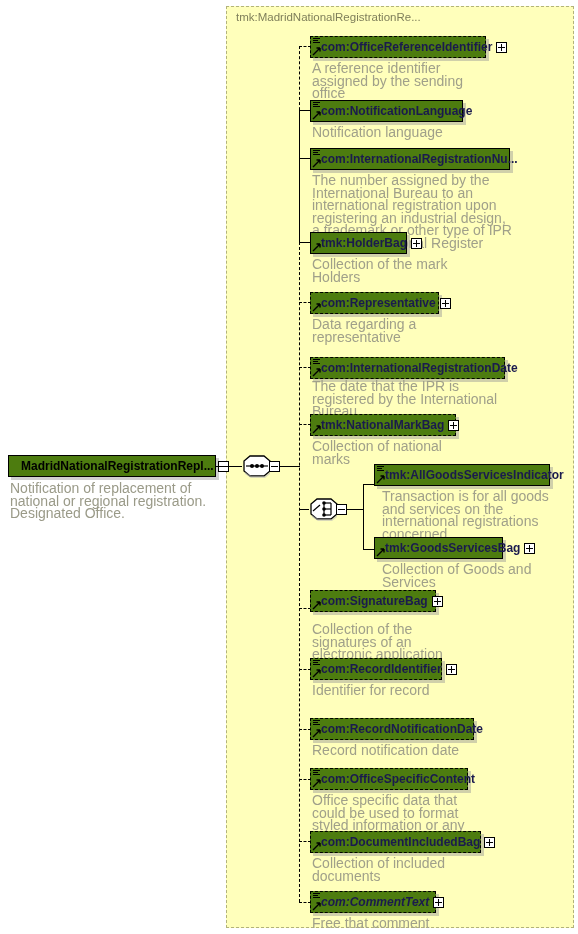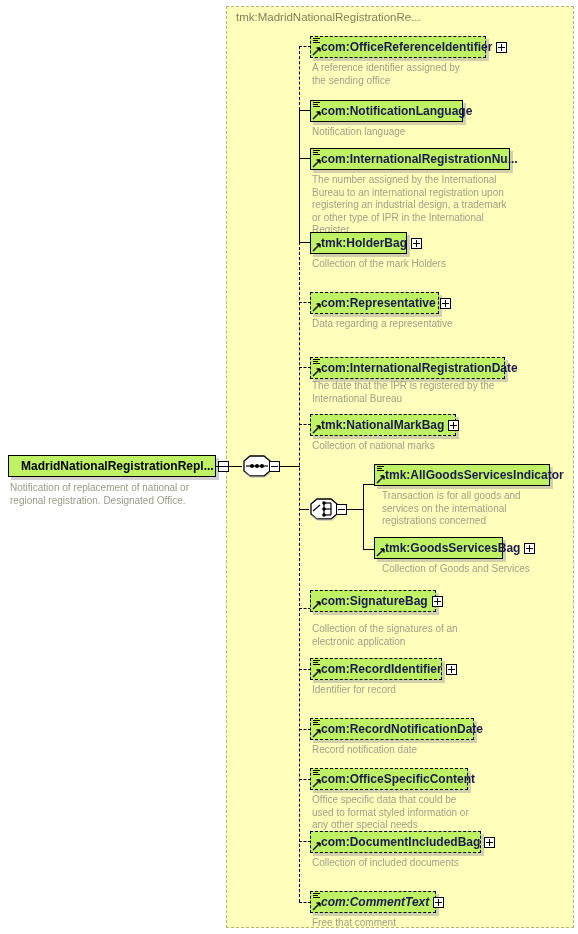--- a/index.html
+++ b/index.html
@@ -32,21 +32,21 @@
     top: 11px;
     font-size: 11.5px;
     color: #7f7f5a;
     font-family: "Liberation Sans", sans-serif;
     white-space: nowrap;
   }
 
   
   .node {
     position: absolute;
-    background: #bef264;
+    background: #4d7c0f;
     box-sizing: border-box;
     height: 22px;
     display: flex;
     align-items: center;
     box-shadow: 3px 3px 0 0 rgba(150,150,150,0.45);
   }
   .node.solid  { border: 1.5px solid #000000; }
   .node.dashed { border: 1.5px dashed #000000; }
 
   .node-label {
@@ -109,21 +109,21 @@
     left: 4px; top: 1px;
     width: 1px; height: 7px;
     background: #000;
   }
   
   .expander.inline { position: relative; margin-right: 6px; flex: 0 0 auto; }
 
   
   .annotation {
     position: absolute;
-    font-size: 10px;
+    font-size: 14px;
     color: #a0a08a;
     line-height: 12.5px;
     font-family: "Liberation Sans", sans-serif;
   }
   .annotation.root-note { color: #9a9a88; }
 
   
   .compositor {
     position: absolute;
     width: 40px;

